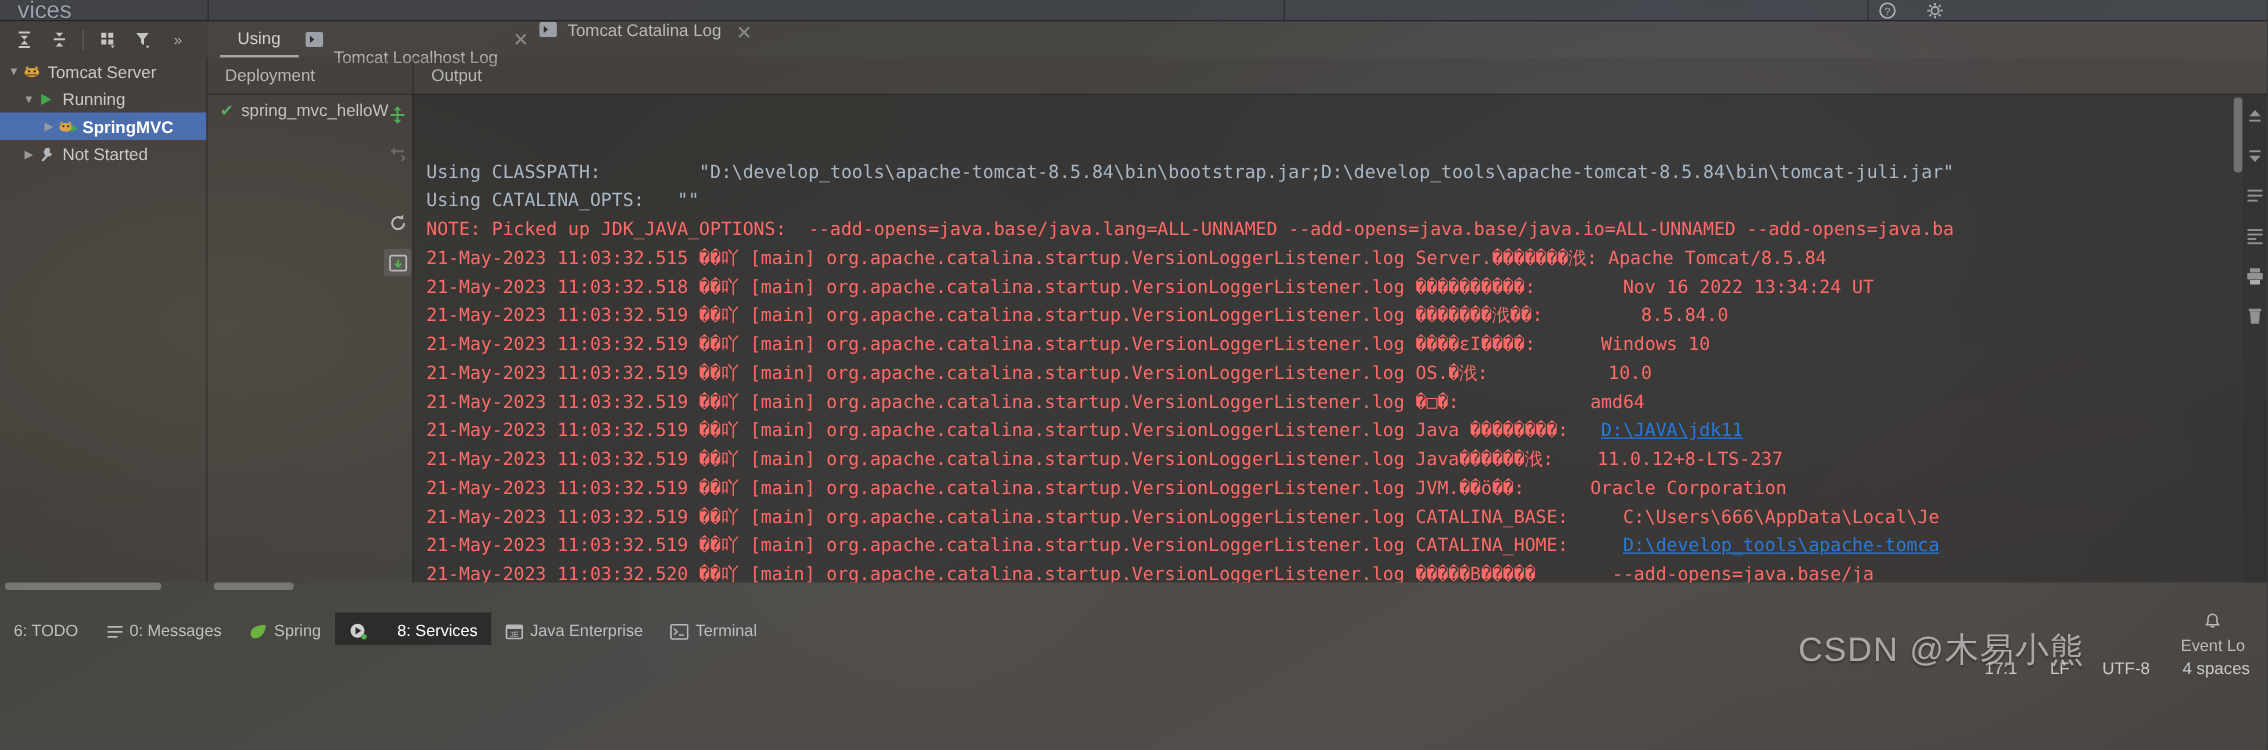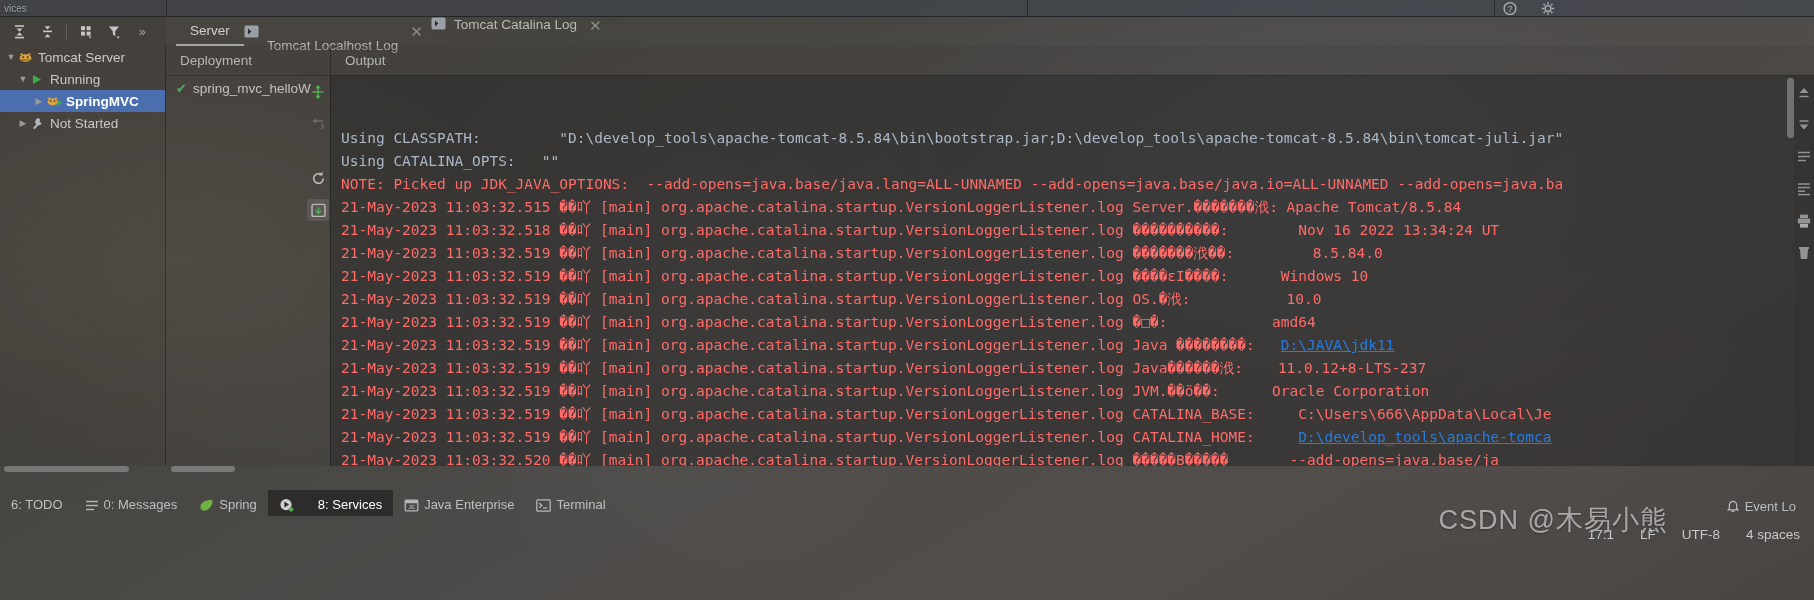--- a/index.html
+++ b/index.html
@@ -21,21 +21,21 @@
   }
 
   
   .topstrip {
     position: absolute; left: 0; top: 0; width: 1814px; height: 17px;
     background: rgba(60,68,78,0.55);
     border-bottom: 1px solid rgba(30,32,34,0.85);
     display: flex; align-items: flex-end;
   }
   .topstrip .ghost-label {
-    font-size: 10px; color: #9aa3ab; padding-left: 4px; line-height: 15px;
+    font-size: 19px; color: #9aa3ab; padding-left: 14px; line-height: 15px;
     text-shadow: 0 1px 1px rgba(0,0,0,.4);
   }
   .topstrip .vdiv { position:absolute; top:0; bottom:0; width:1px; background: rgba(35,38,42,0.8); }
   .topstrip .ico { position: absolute; top: 1px; width: 16px; height: 15px; opacity: .75; }
 
   
   .svc-toolbar {
     position: absolute; left: 0; top: 17px; width: 166px; height: 29px;
     display: flex; align-items: center; gap: 2px; padding-left: 6px;
     background: rgba(60,58,55,0.35);
@@ -136,22 +136,22 @@
 
   .status-line {
     position: absolute; left: 0; bottom: 60px; width: 1814px; height: 22px;
     font-size: 13.5px; color: #c3c3c3; padding-left: 2px;
   }
   .status-right {
     position: absolute; right: 14px; bottom: 58px;
     display: flex; align-items: center; gap: 26px;
     font-size: 13.5px; color: #c9c9c9;
   }
-  .evt { position: absolute; right: 18px; bottom: 86px; display:flex; align-items:center; gap:5px;
-         font-size: 13px; color: #c9c9c9; opacity: .9;}
+  .evt { position: absolute; right: 18px; bottom: 76px; display:flex; align-items:center; gap:5px;
+         font-size: 13px; color: #c9c9c9; opacity: .9; flex-direction: column;}
 
   .watermark {
     position: absolute; right: 146px; bottom: 62px;
     font-size: 27px; color: rgba(235,235,235,0.62);
     font-family: "Liberation Sans", sans-serif; letter-spacing: 1px;
     pointer-events: none; text-shadow: 0 1px 2px rgba(0,0,0,.35);
   }
 
   svg { display: block; }
 </style>
@@ -270,21 +270,21 @@
         <svg width="13" height="13" viewBox="0 0 13 13">
             <path d="M9.4 1.4 a3.4 3.4 0 1 0 2.3 4.6 l-2.1 -1.1 l0.5 -1.9 z M8.2 5.6 L3 11.1 l1.5 1.1 L9.6 6.9 Z" fill="#b0b7bd"></path>
           </svg>
       </span>
       <span class="lbl">Not Started</span>
     </div>
   </div>
 
   <div style="position:absolute; left:166px; top:17px; right:0; height:29px;">
     <div style="position:absolute; left:10px; top:0; height:29px; display:flex; align-items:center; padding:0 14px; border-bottom:2px solid #a6a6a6;">
-      <span style="font-size:13.5px;color:#d0d0d0;">Server</span>
+      <span style="font-size:13.5px;color:#d0d0d0;">Using</span>
     </div>
 
     <div style="position:absolute; left:68px; top:0; height:29px; display:flex; align-items:center; gap:8px; padding:0 10px;">
       <span>
         <svg width="15" height="13" viewBox="0 0 15 13">
             <rect x="0.5" y="0.5" width="14" height="12" rx="1.5" fill="#9aa0a6"></rect>
             <path d="M4 3.6 L7.4 6.5 L4 9.4 Z" fill="#2b2b2b"></path>
           </svg>
       </span>
       <span style="font-size:13.5px;color:#b9b9b9;margin-top:28px;">Tomcat Localhost Log</span>

